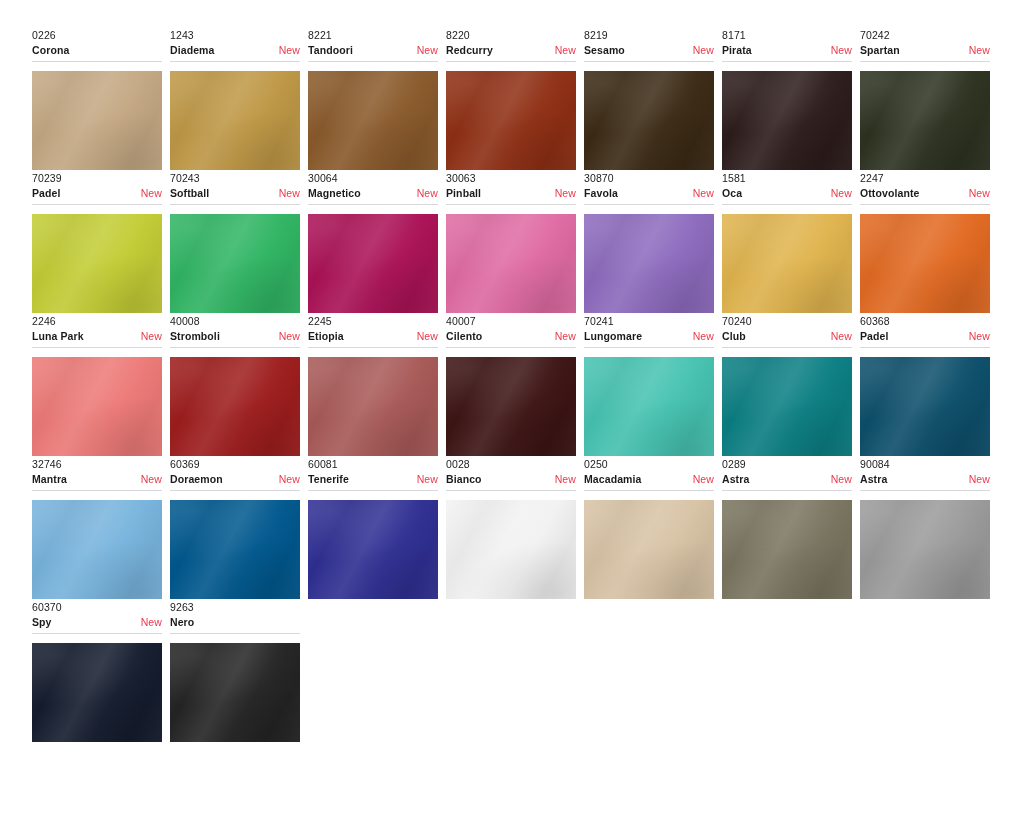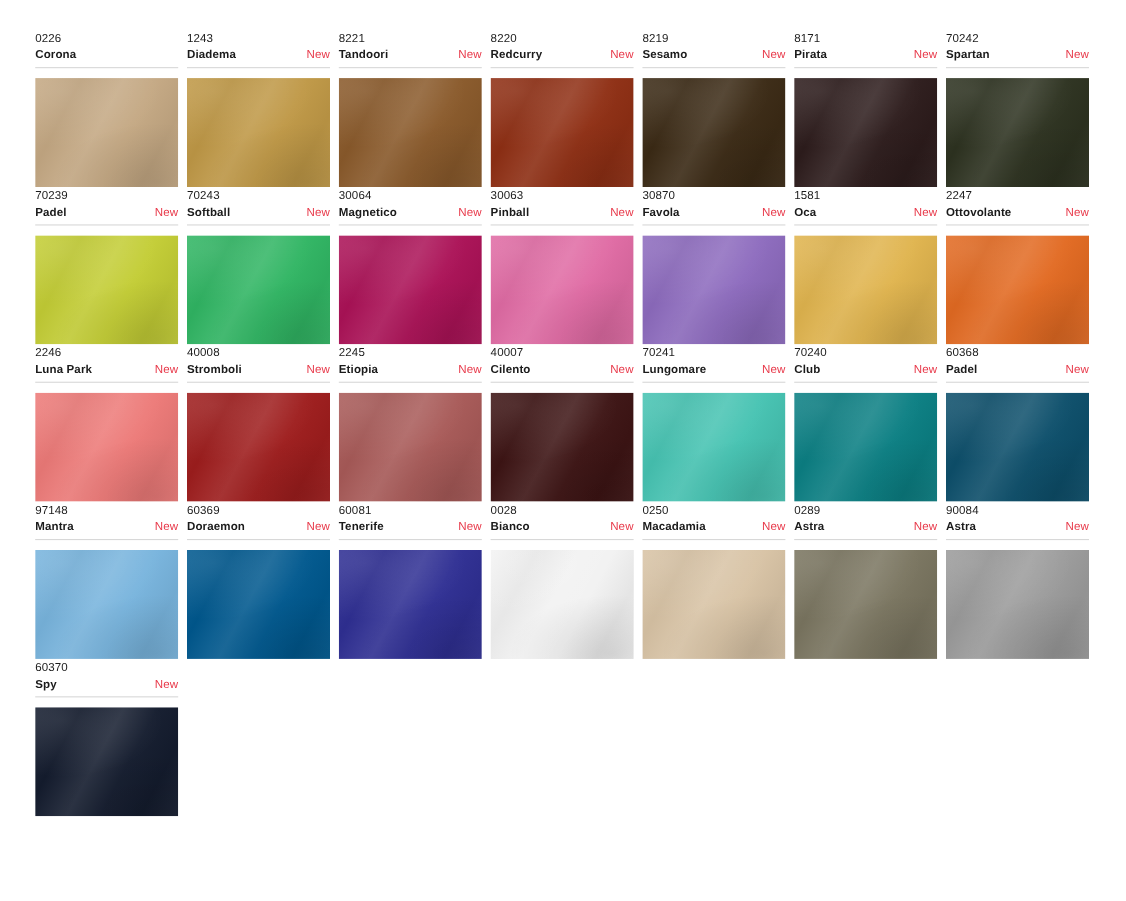--- a/index.html
+++ b/index.html
@@ -445,21 +445,21 @@
       <div class="swatch-wrap">
         <div class="swatch">
           <div class="base" style="background: rgb(13, 79, 107);"></div>
           <div class="sheen"></div>
           <div class="sheen2"></div>
         </div>
       </div>
     </div>
     <div class="cell">
       <div class="cell-head">
-        <div class="code">97148</div>
+        <div class="code">32746</div>
         <div class="name-row">
           <span class="name">Mantra</span>
           <span class="badge-new">New</span>
         </div>
       </div>
       <div class="swatch-wrap">
         <div class="swatch">
           <div class="base" style="background: rgb(120, 180, 221);"></div>
           <div class="sheen"></div>
           <div class="sheen2"></div>
@@ -571,13 +571,29 @@
         </div>
       </div>
       <div class="swatch-wrap">
         <div class="swatch">
           <div class="base" style="background: rgb(20, 28, 46);"></div>
           <div class="sheen"></div>
           <div class="sheen2"></div>
         </div>
       </div>
     </div>
+    <div class="cell">
+      <div class="cell-head">
+        <div class="code">9263</div>
+        <div class="name-row">
+          <span class="name">Nero</span>
+          <span class="badge-new hidden">New</span>
+        </div>
+      </div>
+      <div class="swatch-wrap">
+        <div class="swatch">
+          <div class="base" style="background: rgb(36, 36, 36);"></div>
+          <div class="sheen"></div>
+          <div class="sheen2"></div>
+        </div>
+      </div>
+    </div>
   </div>
 
 </body></html>

